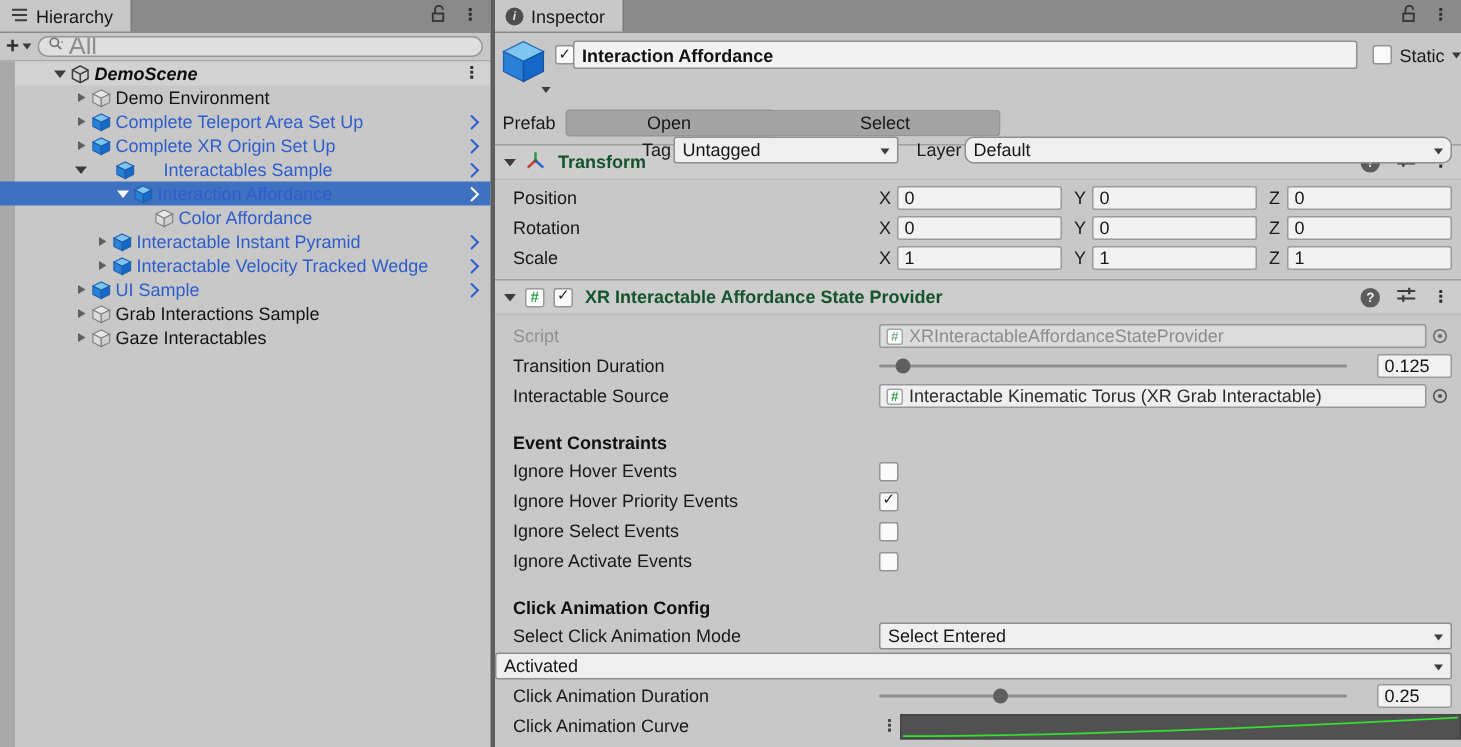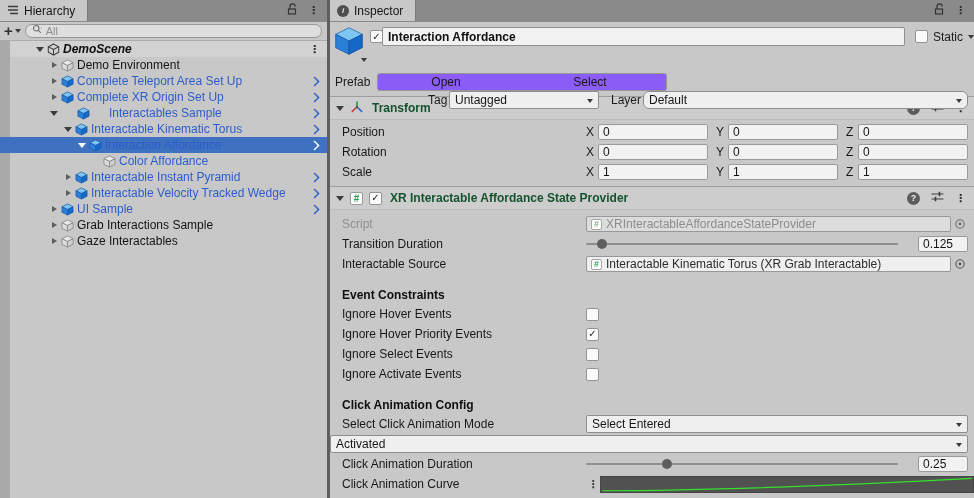--- a/index.html
+++ b/index.html
@@ -21,21 +21,21 @@
   .checkbox { width:13px; height:13px; background:#FAFAFA; border:1px solid #949494; border-radius:2px; display:flex; align-items:center; justify-content:center; font-size:10px; line-height:1; color:#1d1d1d; font-weight:bold; }
   .helpdot { width:13px; height:13px; border-radius:50%; background:#5c5c5c; color:#efefef; font-size:9px; font-weight:bold; display:flex; align-items:center; justify-content:center; }
   .infodot { width:12px; height:12px; border-radius:50%; background:#4e4e4e; color:#e8e8e8; font-size:8px; font-weight:bold; font-style:italic; display:flex; align-items:center; justify-content:center; }
 
   
   .hier { position:absolute; left:0; top:0; width:327px; height:498px; background:#C8C8C8; }
   .hier-toolbar { height:19px; display:flex; align-items:center; gap:4px; padding:0 5px 0 4px; border-bottom:1px solid #ABABAB; }
   .addbtn { display:flex; align-items:center; gap:2px; color:#2f2f2f; }
   .addbtn .plus { font-size:15px; font-weight:bold; line-height:1; margin-top:-2px; }
   .searchbox { flex:1; height:14px; background:#DFDFDF; border:1px solid #979797; border-radius:8px; display:flex; align-items:center; gap:3px; padding:0 6px; }
-  .searchbox input { border:none; outline:none; background:transparent; font-family:inherit; font-size:11px; color:#3c3c3c; width:100%; height:12px; }
+  .searchbox input { border:none; outline:none; background:transparent; font-family:inherit; font-size:17px; color:#3c3c3c; width:100%; height:12px; }
   .searchbox input::placeholder { color:#8d8d8d; }
   .tree { position:relative; height:457px; }
   .tree-strip { position:absolute; left:0; top:0; bottom:0; width:10px; background:#A9A9A9; }
   .trow { position:relative; height:16px; display:flex; align-items:center; }
   .trow .fold { width:12px; display:flex; justify-content:center; flex:none; }
   .trow .ticon { width:14px; height:14px; flex:none; display:flex; align-items:center; justify-content:center; margin-right:3px; }
   .trow .tlabel { white-space:nowrap; }
   .trow .rgadget { margin-left:auto; margin-right:7px; display:flex; align-items:center; }
   .trow.scene { background:linear-gradient(to right, rgba(0,0,0,0) 10px, #D2D2D2 10px); }
   .trow.scene .tlabel { font-weight:bold; color:#0d0d0d; }
@@ -61,21 +61,21 @@
   .row2 { position:absolute; top:29px; left:0; right:0; height:18px;margin-top:40px; }
   .lbl { color:#1b1b1b; }
   .lbl-tag { position:absolute; left:98px; top:2px; }
   .dd { position:relative; height:18px; background:#EFEFEF; border:1px solid #8E8E8E; border-radius:2px; display:flex; align-items:center; padding:0 16px 0 5px; color:#161616; }
   .dd .tri-down { position:absolute; right:5px; top:7px; }
   .dd-tag { position:absolute; left:119px; top:0; width:150px; }
   .lbl-layer { position:absolute; left:281px; top:2px; }
   .dd-layer { position:absolute; left:313px; top:0; width:325px;border-radius:6px; }
   .row3 { position:absolute; top:51px; left:0; right:0; height:18px; }
   .lbl-prefab { position:absolute; left:5px; top:2px; }
-  .pfbtn { position:absolute; top:0; height:18px; background:#8b5cf6; border:1px solid #969696; border-radius:3px; display:flex; align-items:center; justify-content:center; color:#171717; }
+  .pfbtn { position:absolute; top:0; height:18px; background:#a3a3a3; border:1px solid #969696; border-radius:3px; display:flex; align-items:center; justify-content:center; color:#171717; }
   .btn-open { left:47px; width:138px; border-top-right-radius:0; border-bottom-right-radius:0; }
   .btn-select { left:184px; width:153px; border-left:none; border-top-left-radius:0; border-bottom-left-radius:0; }
 
   .comp-header { height:24px; background:#CDCDCD; border-top:1px solid #9E9E9E; border-bottom:1px solid #BBBBBB; display:flex; align-items:center; gap:6px; padding:0 8px 0 6px; }
   .comp-title { font-weight:bold; color:#14532d; margin-left:2px; }
   .comp-icons { margin-left:auto; display:flex; align-items:center; gap:11px; }
   .scripticon { width:13px; height:13px; background:#FDFDFD; border:1px solid #9a9a9a; border-radius:2px; color:#2E9E4E; font-size:10px; font-weight:bold; display:flex; align-items:center; justify-content:center; }
   .comp-body { padding-top:2px; }
   .prow { height:20px; display:flex; align-items:center; }
   .plabel { flex:none; width:256px; padding-left:12px; white-space:nowrap; color:#181818; }
@@ -219,38 +219,20 @@
                 <polygon points="13,4 7,7 7,13 13,10" fill="#1668C8" stroke="#1c5fae" stroke-width="0.8"></polygon>
               </svg>
             </span>
             <span class="tlabel prefab">Interactables Sample</span>
             <span class="rgadget chev">
               <svg width="7" height="11" viewBox="0 0 7 11">
                 <polyline points="1,1 5.6,5.5 1,10" fill="none" stroke="currentColor" stroke-width="1.4"></polyline>
               </svg>
             </span>
           </div>
-          <div class="trow " style="padding-left: 62px;">
-            <span class="fold">
-              <span class="tri-exp"></span>
-            </span>
-            <span class="ticon">
-              <svg width="13" height="13" viewBox="0 0 14 14">
-                <polygon points="7,1 13,4 7,7 1,4" fill="#7FC5F2" stroke="#1c5fae" stroke-width="0.8"></polygon>
-                <polygon points="1,4 7,7 7,13 1,10" fill="#2A7FD6" stroke="#1c5fae" stroke-width="0.8"></polygon>
-                <polygon points="13,4 7,7 7,13 13,10" fill="#1668C8" stroke="#1c5fae" stroke-width="0.8"></polygon>
-              </svg>
-            </span>
-            <span class="tlabel prefab">Interactable Kinematic Torus</span>
-            <span class="rgadget chev">
-              <svg width="7" height="11" viewBox="0 0 7 11">
-                <polyline points="1,1 5.6,5.5 1,10" fill="none" stroke="currentColor" stroke-width="1.4"></polyline>
-              </svg>
-            </span>
-          </div>
           <div class="trow selected" style="padding-left: 76px;">
             <span class="fold">
               <span class="tri-exp"></span>
             </span>
             <span class="ticon">
               <svg width="13" height="13" viewBox="0 0 14 14">
                 <polygon points="7,1 13,4 7,7 1,4" fill="#7FC5F2" stroke="#1c5fae" stroke-width="0.8"></polygon>
                 <polygon points="1,4 7,7 7,13 1,10" fill="#2A7FD6" stroke="#1c5fae" stroke-width="0.8"></polygon>
                 <polygon points="13,4 7,7 7,13 13,10" fill="#1668C8" stroke="#1c5fae" stroke-width="0.8"></polygon>
               </svg>

